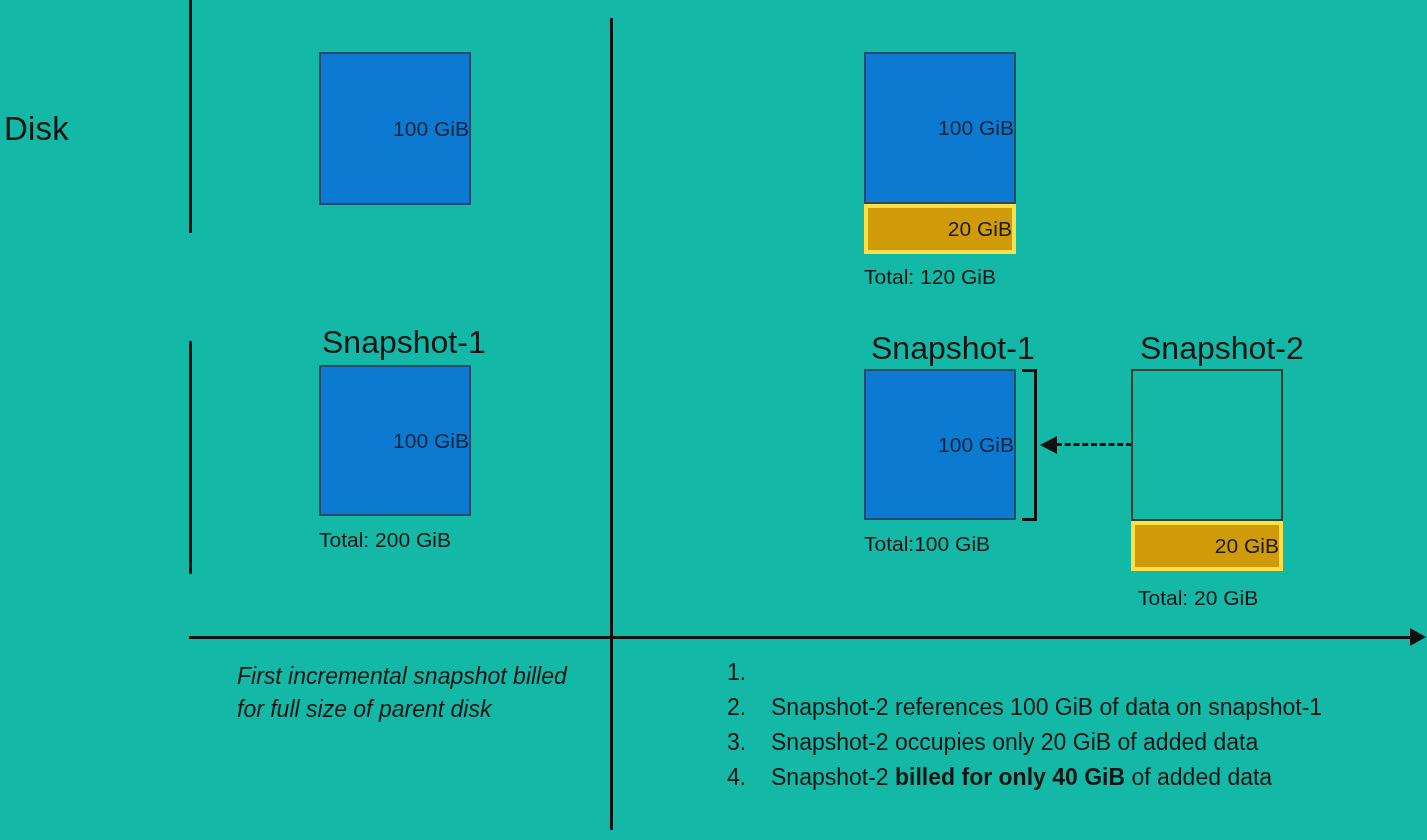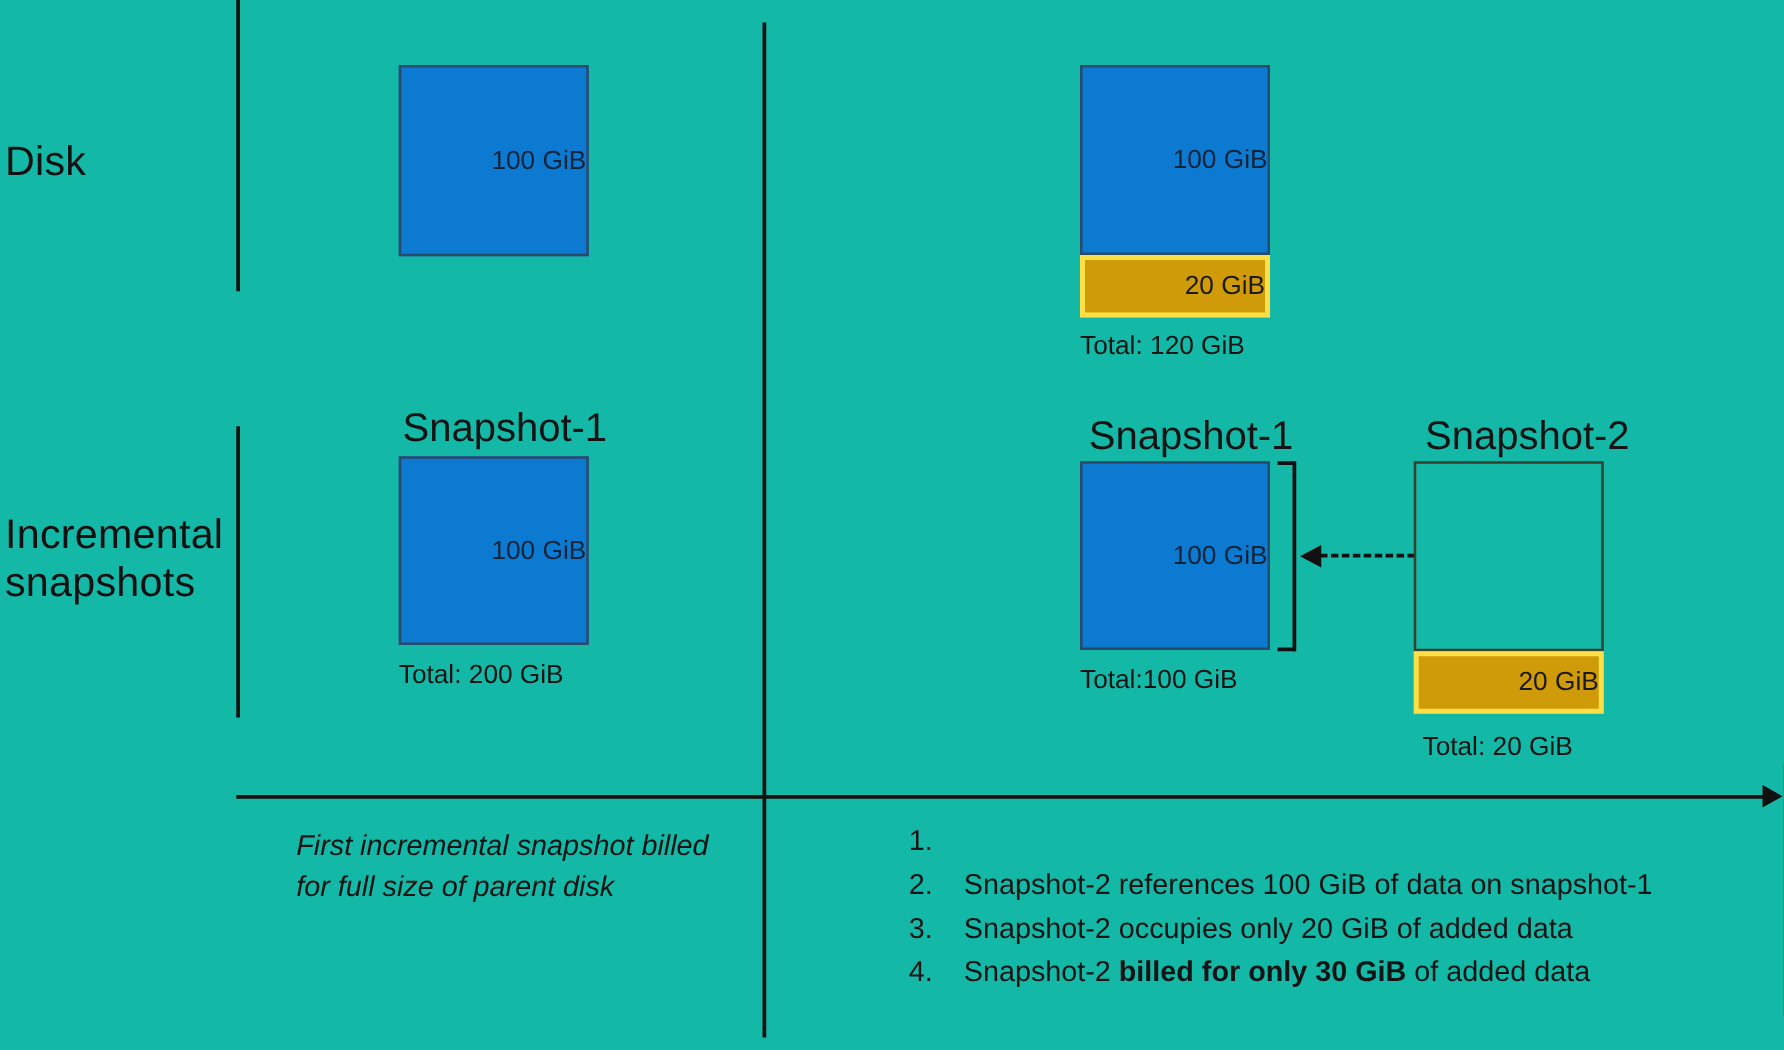--- a/index.html
+++ b/index.html
@@ -128,22 +128,20 @@
   <div class="abs vline" style="left:189px; top:0px; height:233px;"></div>
   <div class="abs vline" style="left:189px; top:341px; height:233px;"></div>
 
   <div class="abs vline" style="left:610px; top:18px; height:812px;"></div>
 
   <div class="abs hline" style="left:189px; top:636px; width:1223px;"></div>
   <div class="abs arrow-right" style="left:1410px; top:628px;"></div>
 
   <div class="abs row-label" style="left:4px; top:110px;">Disk</div>
 
-  <div class="abs row-label" style="left:4px; top:408px;">Incremental
-snapshots</div>
 
   <div class="abs block blue" style="left:319px; top:52px; width:152px; height:153px;">
     <span class="blk-text">100 GiB</span>
   </div>
 
   <div class="abs snap-title" style="left:322px; top:324px;">Snapshot-1</div>
 
   <div class="abs block blue" style="left:319px; top:365px; width:152px; height:151px;">
     <span class="blk-text">100 GiB</span>
   </div>
@@ -193,17 +191,17 @@
     <li>
       <span class="note-num">2.</span>
       <span>Snapshot-2 references 100 GiB of data on snapshot-1</span>
     </li>
     <li>
       <span class="note-num">3.</span>
       <span>Snapshot-2 occupies only 20 GiB of  added data</span>
     </li>
     <li>
       <span class="note-num">4.</span>
-      <span><span>Snapshot-2 </span><b>billed for only 30 GiB</b><span> of added data</span></span>
+      <span><span>Snapshot-2 </span><b>billed for only 40 GiB</b><span> of added data</span></span>
     </li>
   </ul>
 
 </div>
 
 </body></html>

